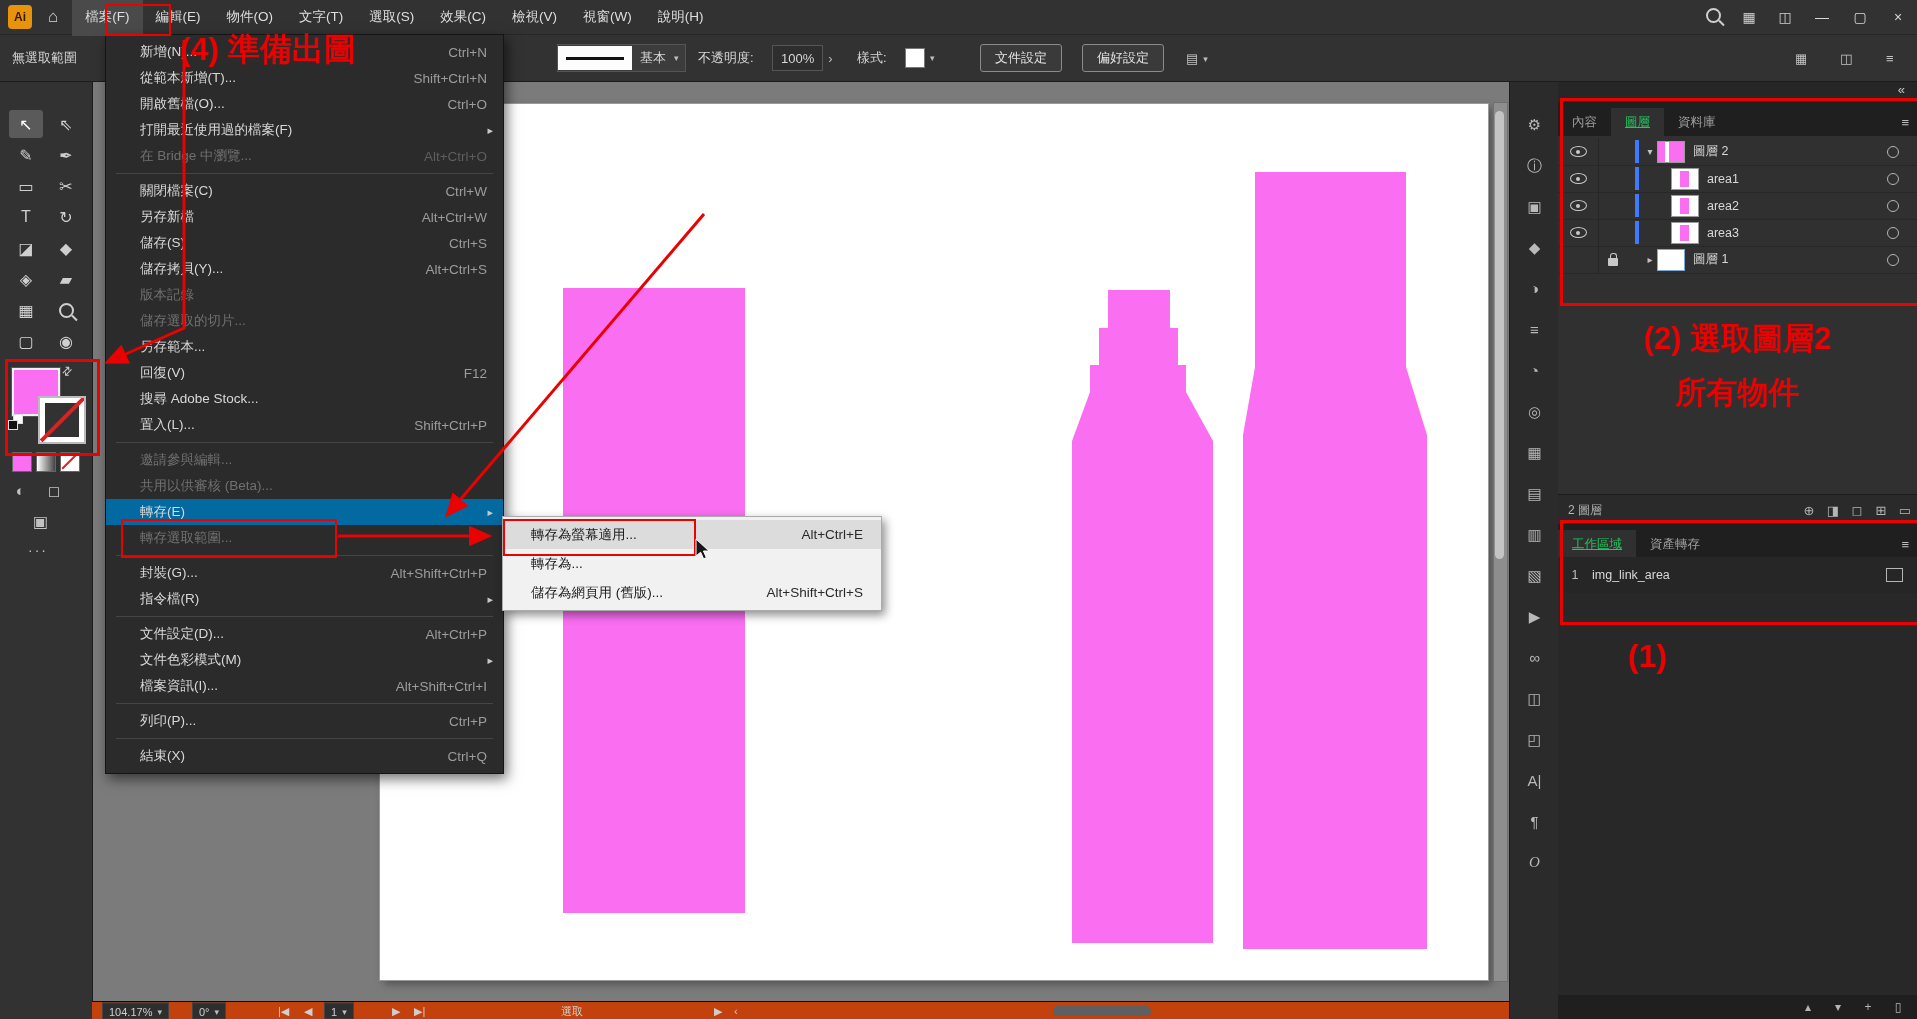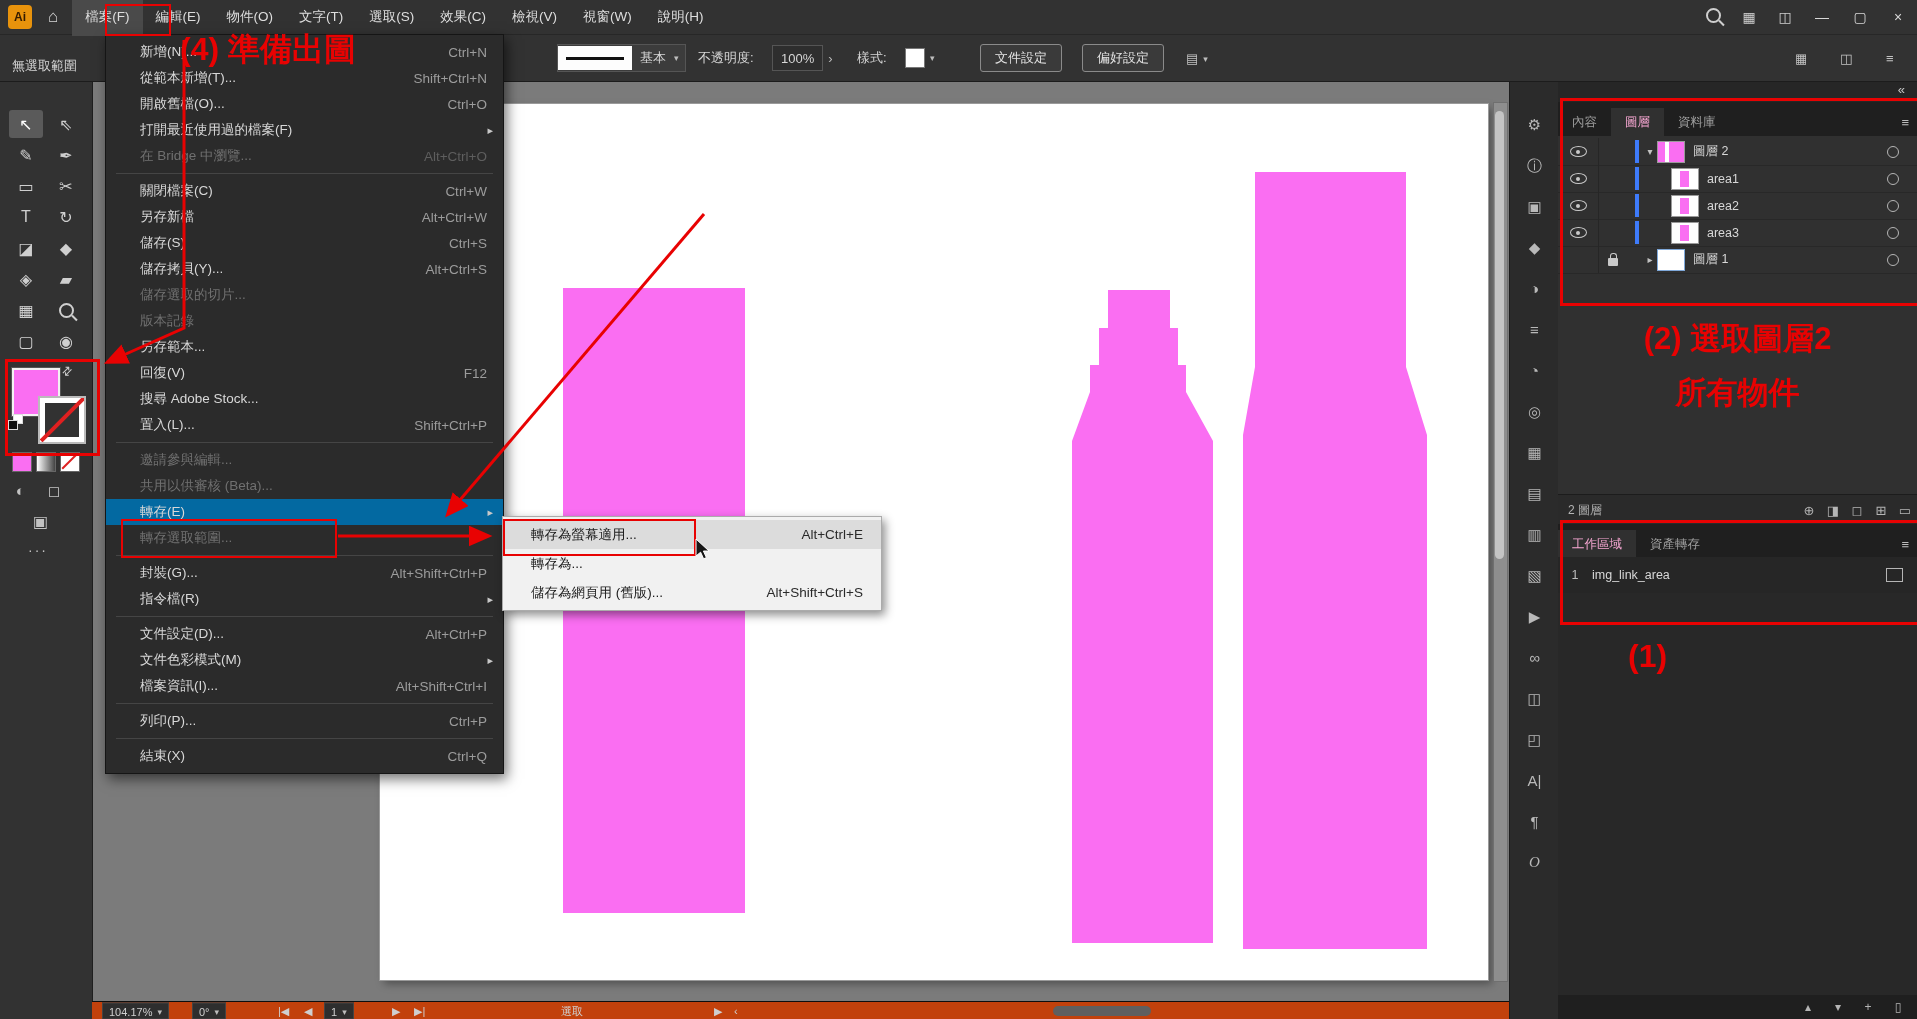--- a/index.html
+++ b/index.html
@@ -61,21 +61,21 @@
   .hthumb{position:absolute;left:961px;top:4px;width:98px;height:10px;background:#5f5f5f;border-radius:5px;}
   
   .rstrip{position:absolute;left:1509px;top:80px;width:49px;height:939px;background:#2b2b2b;border-left:1px solid #1c1c1c;border-right:1px solid #1c1c1c;z-index:10;}
   .rstrip .ric{position:absolute;left:0;width:49px;text-align:center;color:#b9b9b9;font-size:15px;}
   
   .rpanels{position:absolute;left:1558px;top:80px;width:359px;height:939px;background:#303030;z-index:10;}
   .p-collapse{position:absolute;left:0;top:0;width:359px;height:22px;background:#262626;color:#c9c9c9;}
   .p-collapse span{position:absolute;right:12px;top:2px;font-size:13px;}
   .ptabs{position:absolute;left:0;width:359px;height:34px;background:#1f1f1f;display:flex;align-items:flex-end;color:#9f9f9f;font-size:12.5px;}
   .ptab{height:28px;padding:0 14px;display:flex;align-items:center;}
-  .ptab.active{background:#303030;color:#f9a8d4;}
+  .ptab.active{background:#303030;color:#22c55e;text-decoration:underline;}
   .ptab-menu{position:absolute;right:8px;bottom:6px;color:#bdbdbd;font-size:13px;}
   .lrow{position:absolute;left:0;width:359px;height:27px;display:flex;align-items:center;color:#d8d8d8;font-size:12.5px;border-bottom:1px solid #282828;}
   .eyecol{width:40px;height:27px;border-right:1px solid #262626;display:flex;align-items:center;justify-content:center;flex:none;}
   .eye{width:15px;height:9px;border:1.5px solid #c9c9c9;border-radius:50%;position:relative;}
   .eye::after{content:"";position:absolute;left:50%;top:50%;width:4px;height:4px;margin:-2px 0 0 -2px;background:#c9c9c9;border-radius:50%;}
   .lockcol{width:28px;display:flex;align-items:center;justify-content:center;flex:none;}
   .lock{width:10px;height:8px;background:#c9c9c9;border-radius:1px;position:relative;margin-top:4px;}
   .lock::before{content:"";position:absolute;left:1.5px;top:-5px;width:5px;height:5px;border:1.5px solid #c9c9c9;border-bottom:none;border-radius:3px 3px 0 0;}
   .lbar{width:4px;height:23px;background:var(--layer_blue,#3E7BFA);margin:0 4px 0 8px;flex:none;}
   .lbar.off{background:transparent;}
@@ -140,21 +140,21 @@
       <span class="mb-ic"><span class="mag"></span></span>
       <span class="mb-ic">▦</span>
       <span class="mb-ic">◫</span>
       <span class="winbtn">—</span>
       <span class="winbtn">▢</span>
       <span class="winbtn">×</span>
     </div>
   </div>
 
   <div class="controlbar">
-    <div class="cb" style="left:12px;margin-top:8px;">
+    <div class="cb" style="left:12px;">
         <span>無選取範圍</span>
       </div>
     <div class="cb" style="left:118px;">
         <span class="mini-sw fillc"></span>
         <span class="caret">▾</span>
       </div>
     <div class="cb" style="left:162px;">
         <span class="mini-sw none"></span>
         <span class="caret">▾</span>
       </div>
@@ -448,24 +448,24 @@
       </div>
     <div class="mi">
         <span class="ml">儲存(S)</span>
         <span class="ms">Ctrl+S</span>
       </div>
     <div class="mi">
         <span class="ml">儲存拷貝(Y)...</span>
         <span class="ms">Alt+Ctrl+S</span>
       </div>
     <div class="mi dis">
+        <span class="ml">版本記錄</span>
+      </div>
+    <div class="mi dis">
         <span class="ml">儲存選取的切片...</span>
-      </div>
-    <div class="mi dis">
-        <span class="ml">版本記錄</span>
       </div>
     <div class="mi">
         <span class="ml">另存範本...</span>
       </div>
     <div class="mi">
         <span class="ml">回復(V)</span>
         <span class="ms">F12</span>
       </div>
     <div class="mi">
         <span class="ml">搜尋 Adobe Stock...</span>

